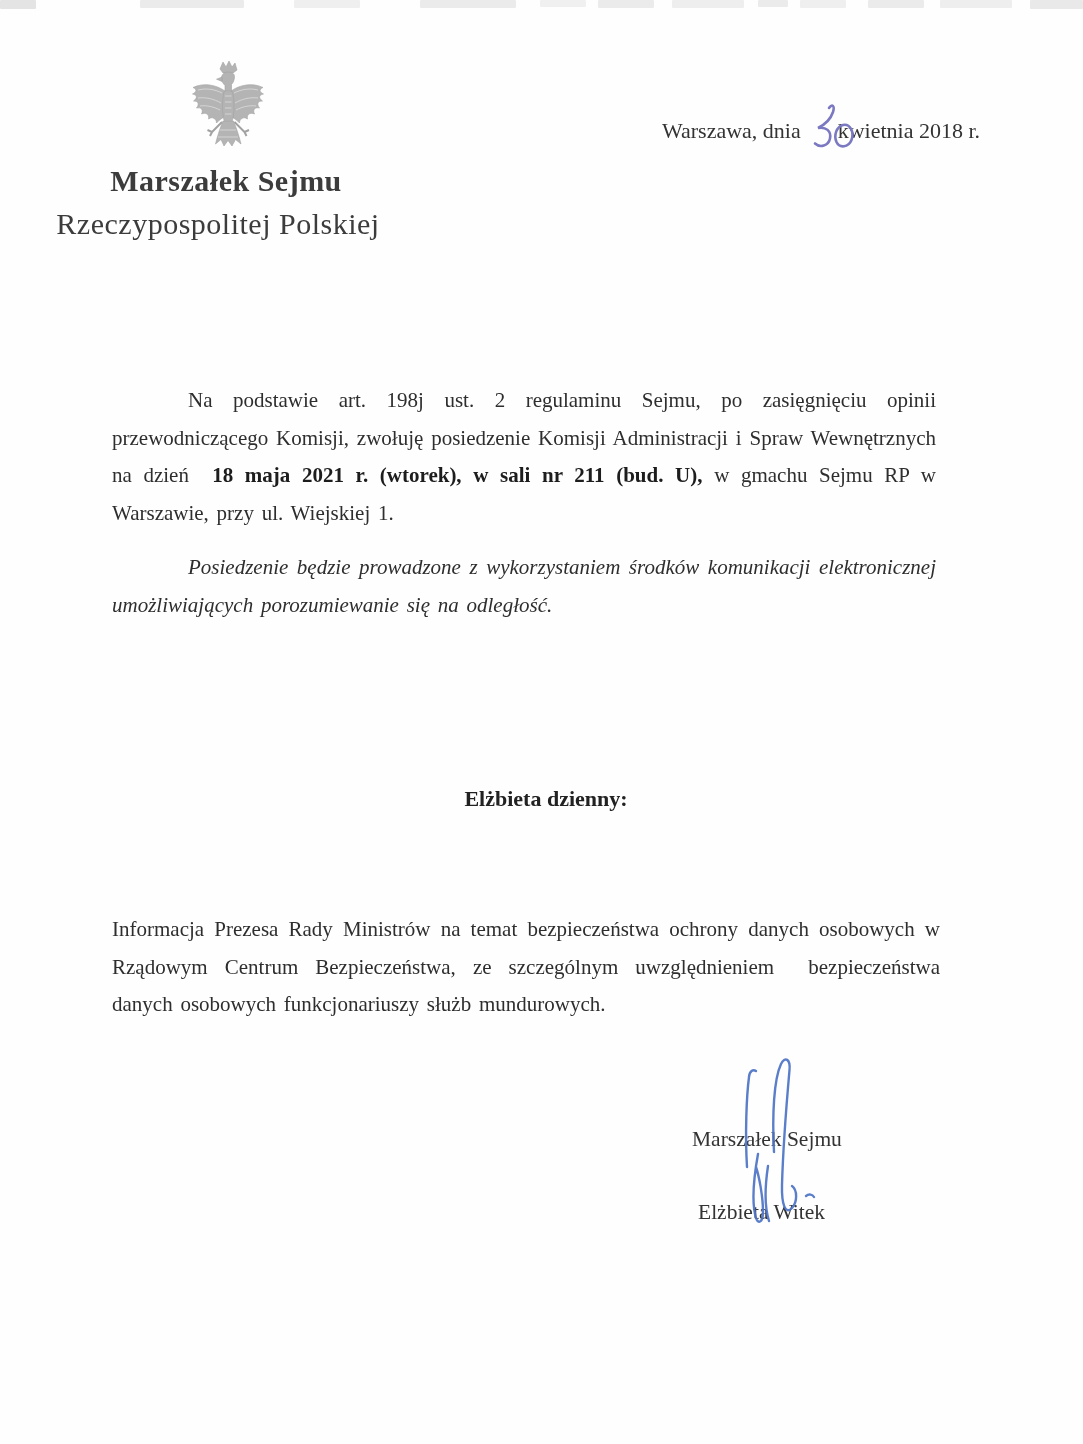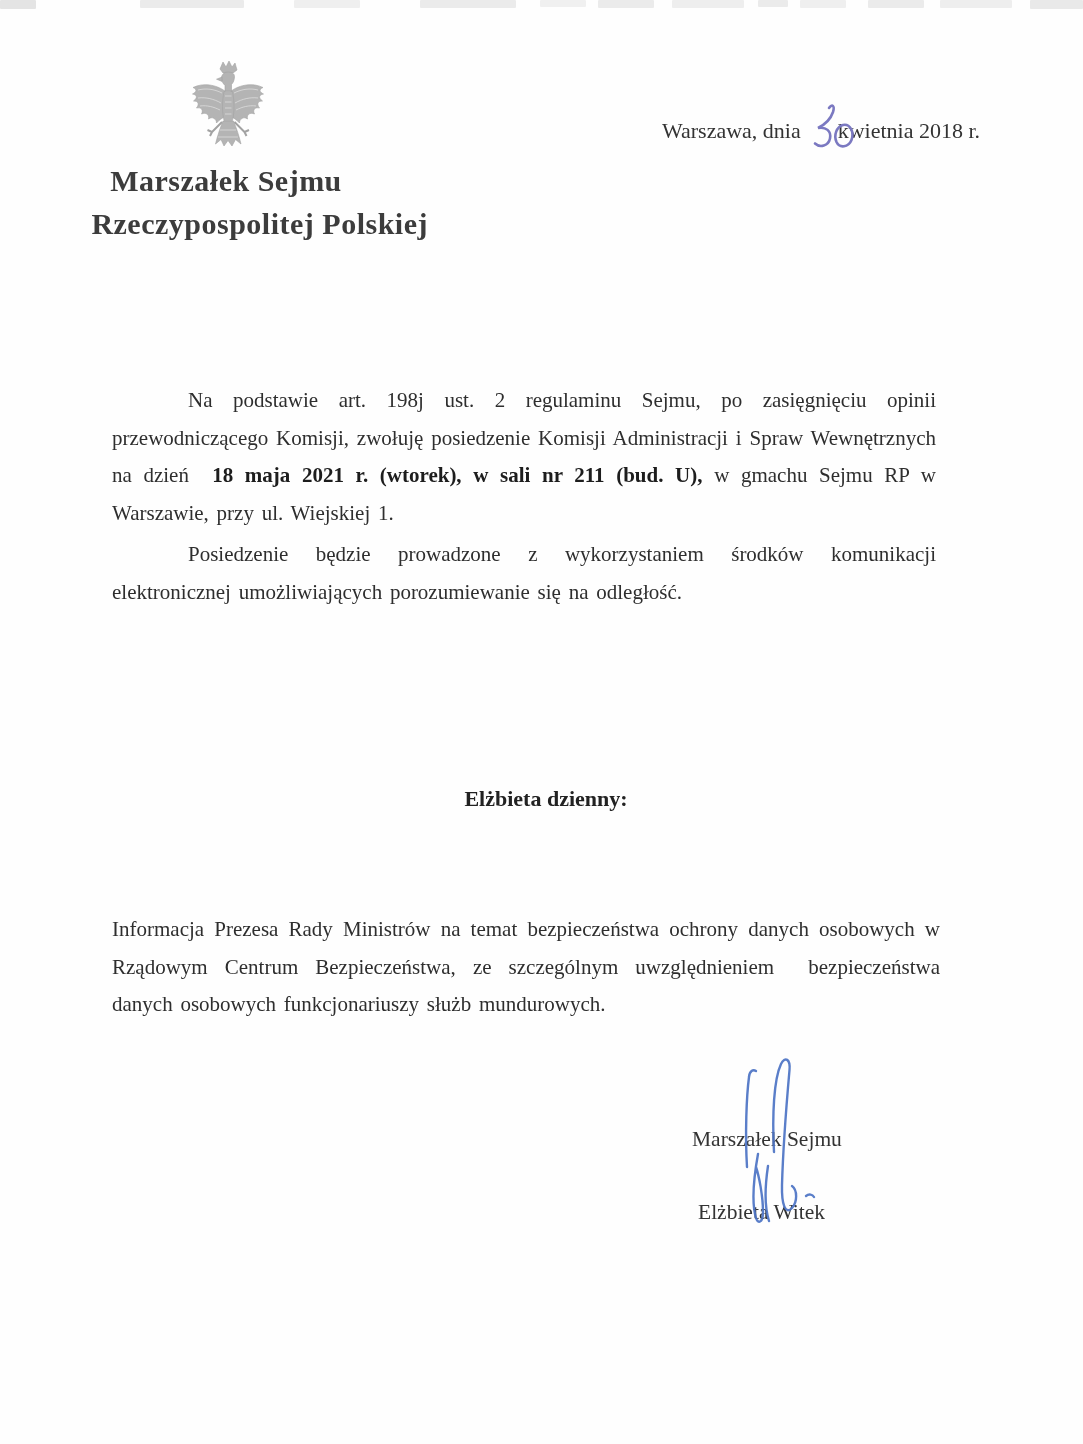--- a/index.html
+++ b/index.html
@@ -38,23 +38,23 @@
   .letterhead-line1 {
     position: absolute;
     left: 70px; top: 164px; width: 312px;
     text-align: center;
     font-size: 30px; font-weight: 600;
     letter-spacing: 0.5px;
     color: #3c3c3c;
   }
   .letterhead-line2 {
     position: absolute;
-    left: 56px; top: 207px; width: 372px;
-    text-align: right;
-    font-size: 30px; font-weight: 700;
+    left: 32px; top: 207px; width: 372px;
+    text-align: center;
+    font-size: 30px; font-weight: 400;
     letter-spacing: 0.5px;
     color: #3c3c3c;
   }
   .date-line {
     position: absolute;
     left: 662px; top: 118px;
     font-size: 22px;
     white-space: nowrap;
     color: #333;
   }
@@ -68,21 +68,21 @@
     position: absolute;
     left: 112px; width: 824px;
     font-size: 21px;
     line-height: 37.6px;
     text-align: justify;
     word-spacing: 2.5px;
     color: #2e2e2e;
   }
   .para b, .bold-inline { font-weight: bold; color: #1d1d1d; }
   .p1 { top: 382px; text-indent: 76px; }
-  .p2 { top: 536px; text-indent: 76px; }
+  .p2 { top: 549px; text-indent: 76px; font-style: italic; }
   .meeting-start {
     position: absolute;
     left: 186px; top: 688px;
     font-size: 21.5px; font-weight: bold;
     color: #222;
     word-spacing: 3px;
   }
   .agenda-heading {
     position: absolute;
     left: 146px; top: 786px; width: 800px;

